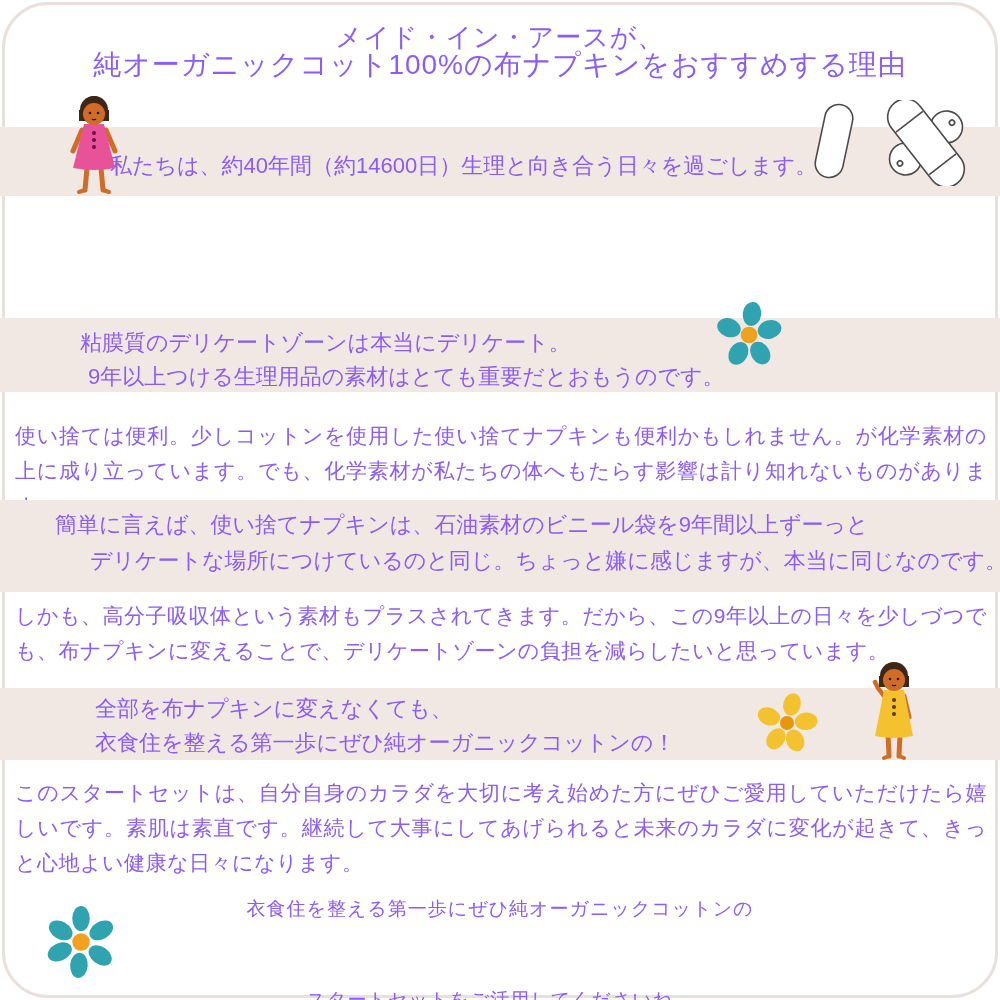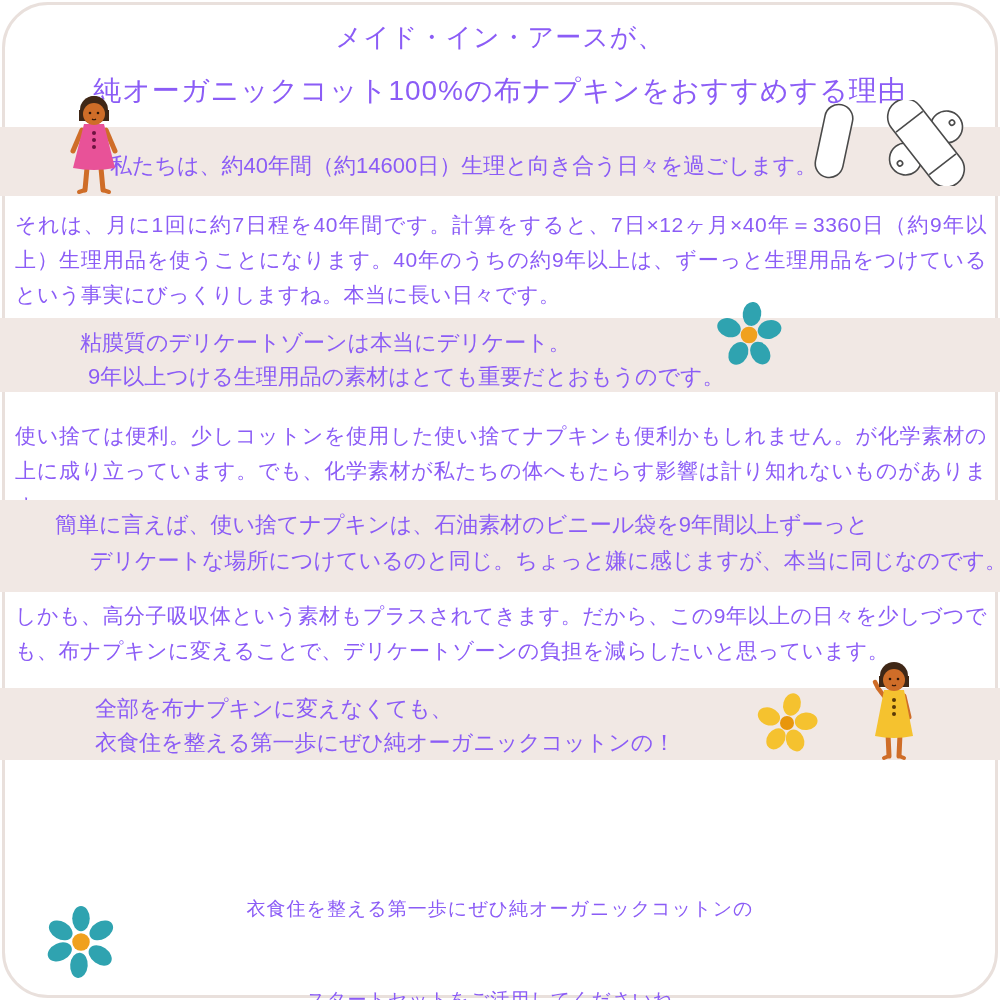--- a/index.html
+++ b/index.html
@@ -6,21 +6,21 @@
   .page{
     position:relative;width:1000px;height:1000px;background:#ffffff;
     font-family:"Liberation Sans","DejaVu Sans",sans-serif;color:#8b5cf6;overflow:hidden;
   }
   .frame{
     position:absolute;left:2px;top:2px;right:2px;bottom:2px;
     border:3px solid #e9e0dc;border-radius:46px;pointer-events:none;
   }
   .title{position:absolute;left:0;width:100%;text-align:center;letter-spacing:1px;}
   .title-1{top:20px;font-size:26px;}
-  .title-2{top:46px;font-size:28px;margin-top:26px;}
+  .title-2{top:46px;font-size:28px;}
   .banner{position:absolute;left:0;width:100%;background:#f1e8e4;padding-left:38px;}
   .banner .bline{position:absolute;white-space:nowrap;font-size:22px;}
   .b1{top:127px;height:69px;}
   .b1-text{left:110px;top:24px;}
   .b2{top:318px;height:74px;}
   .b2-l1{left:80px;top:10px;}
   .b2-l2{left:88px;top:44px;}
   .b3{top:500px;height:92px;}
   .b3-l1{left:55px;top:10px;}
   .b3-l2{left:42px;top:46px;margin-left:48px;}
@@ -88,21 +88,20 @@
         <circle cx="144" cy="43" r="16"></circle>
         <rect x="100" y="-8" width="36" height="102" rx="18"></rect>
         <line x1="101" y1="16" x2="135" y2="16"></line>
         <line x1="101" y1="70" x2="135" y2="70"></line>
         <circle cx="85" cy="43" r="2.6" fill="#ffffff"></circle>
         <circle cx="151" cy="43" r="2.6" fill="#ffffff"></circle>
       </g>
     </g>
   </svg>
 
-  <p class="para p1">それは、月に1回に約7日程を40年間です。計算をすると、7日×12ヶ月×40年＝3360日（約9年以上）生理用品を使うことになります。40年のうちの約9年以上は、ずーっと生理用品をつけているという事実にびっくりしますね。本当に長い日々です。</p>
 
   <div class="banner b2">
     <span class="bline b2-l1">粘膜質のデリケートゾーンは本当にデリケート。</span>
     <span class="bline b2-l2">9年以上つける生理用品の素材はとても重要だとおもうのです。</span>
   </div>
 
   <svg class="illus flower-teal-1" viewBox="0 0 80 80">
     <g fill="#2fa3b0">
       <ellipse cx="40" cy="17" rx="10" ry="13" transform="rotate(8 40 40)"></ellipse>
       <ellipse cx="40" cy="17" rx="10" ry="13" transform="rotate(75 40 40)"></ellipse>
@@ -151,20 +150,21 @@
     <rect x="45" y="14" width="6" height="11" fill="#3f2716"></rect>
     <circle cx="36" cy="18" r="11" fill="#cf6d28"></circle>
     <circle cx="32" cy="17" r="1.3" fill="#2c1608"></circle>
     <circle cx="40" cy="17" r="1.3" fill="#2c1608"></circle>
     <path d="M34 23 Q36 24.5 38 23" stroke="#2c1608" stroke-width="1.2" fill="none"></path>
     <circle cx="36" cy="38" r="2" fill="#5a3a08"></circle>
     <circle cx="36" cy="45" r="2" fill="#5a3a08"></circle>
     <circle cx="36" cy="52" r="2" fill="#5a3a08"></circle>
   </svg>
 
+  <p class="para p4">このスタートセットは、自分自身のカラダを大切に考え始めた方にぜひご愛用していただけたら嬉しいです。素肌は素直です。継続して大事にしてあげられると未来のカラダに変化が起きて、きっと心地よい健康な日々になります。</p>
 
   <svg class="illus flower-teal-2" viewBox="0 0 80 80">
     <g fill="#2fa3b0">
       <ellipse cx="40" cy="16" rx="9" ry="13" transform="rotate(0 40 40)"></ellipse>
       <ellipse cx="40" cy="16" rx="9" ry="13" transform="rotate(60 40 40)"></ellipse>
       <ellipse cx="40" cy="16" rx="9" ry="13" transform="rotate(125 40 40)"></ellipse>
       <ellipse cx="40" cy="16" rx="9" ry="13" transform="rotate(185 40 40)"></ellipse>
       <ellipse cx="40" cy="16" rx="9" ry="13" transform="rotate(245 40 40)"></ellipse>
       <ellipse cx="40" cy="16" rx="9" ry="13" transform="rotate(300 40 40)"></ellipse>
     </g>

